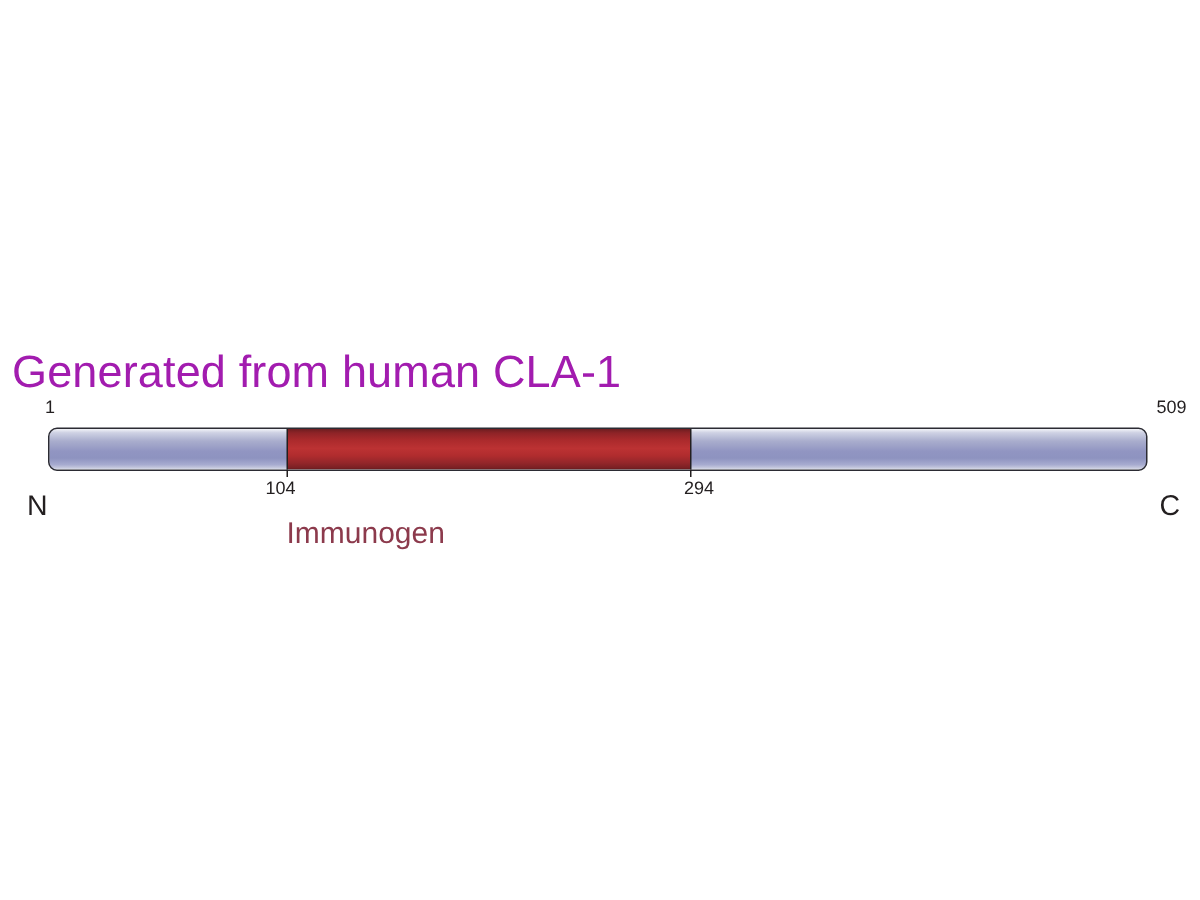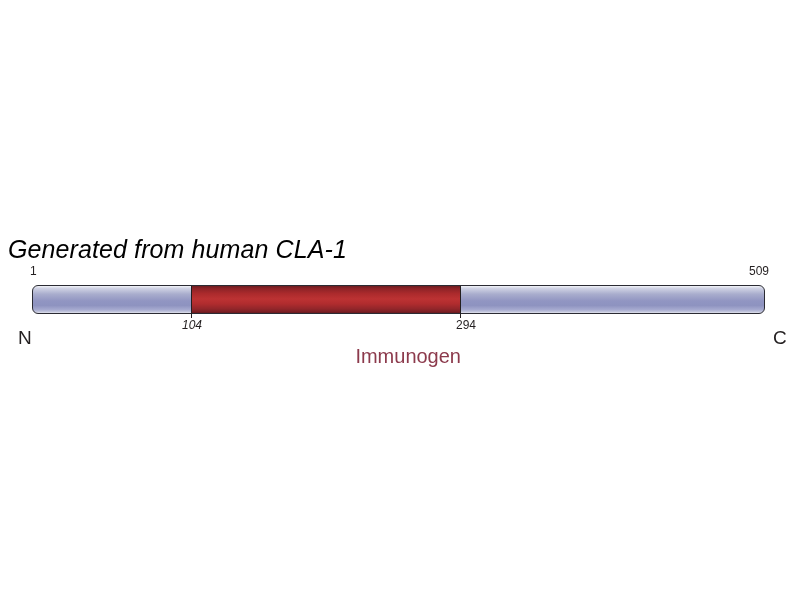--- a/index.html
+++ b/index.html
@@ -22,26 +22,25 @@
     top: 0;
     width: 800px;
     height: 600px;
   }
 
   
   #title {
     position: absolute;
     left: 8px;
     top: 234px;
-    font-size: 25px;
+    font-size: 30px;
     line-height: 30px;
-    color: #000000;
+    color: #a21caf;
     letter-spacing: 0.1px;
     white-space: nowrap;
-    font-style: italic;
   }
 
   
   #diagram {
     position: absolute;
     left: 0;
     top: 0;
     width: 800px;
     height: 600px;
   }
@@ -106,31 +105,30 @@
     font-size: 12px;
     line-height: 14px;
     color: #231f20;
     white-space: nowrap;
   }
   #label-start {
     left: 30px;
     top: 264px;
   }
   #label-end {
-    left: 741px;
+    left: 763px;
     top: 264px;
     text-align: right;
     width: 28px;
   }
   #label-104 {
     left: 177px;
     top: 318px;
     width: 30px;
-    text-align: center;
-    font-style: italic;
+    text-align: left;
   }
   #label-294 {
     left: 446px;
     top: 318px;
     width: 30px;
     text-align: right;
   }
 
   
   .terminus {
@@ -148,21 +146,21 @@
     left: 773px;
     top: 327px;
   }
 
   
   #immunogen-caption {
     position: absolute;
     left: 191px;
     top: 344px;
     width: 270px;
-    text-align: right;
+    text-align: left;
     font-size: 20px;
     line-height: 24px;
     color: #8c3a4c;
     white-space: nowrap;
   }
 </style>
 </head>
 <body>
 
 <div id="figure">

